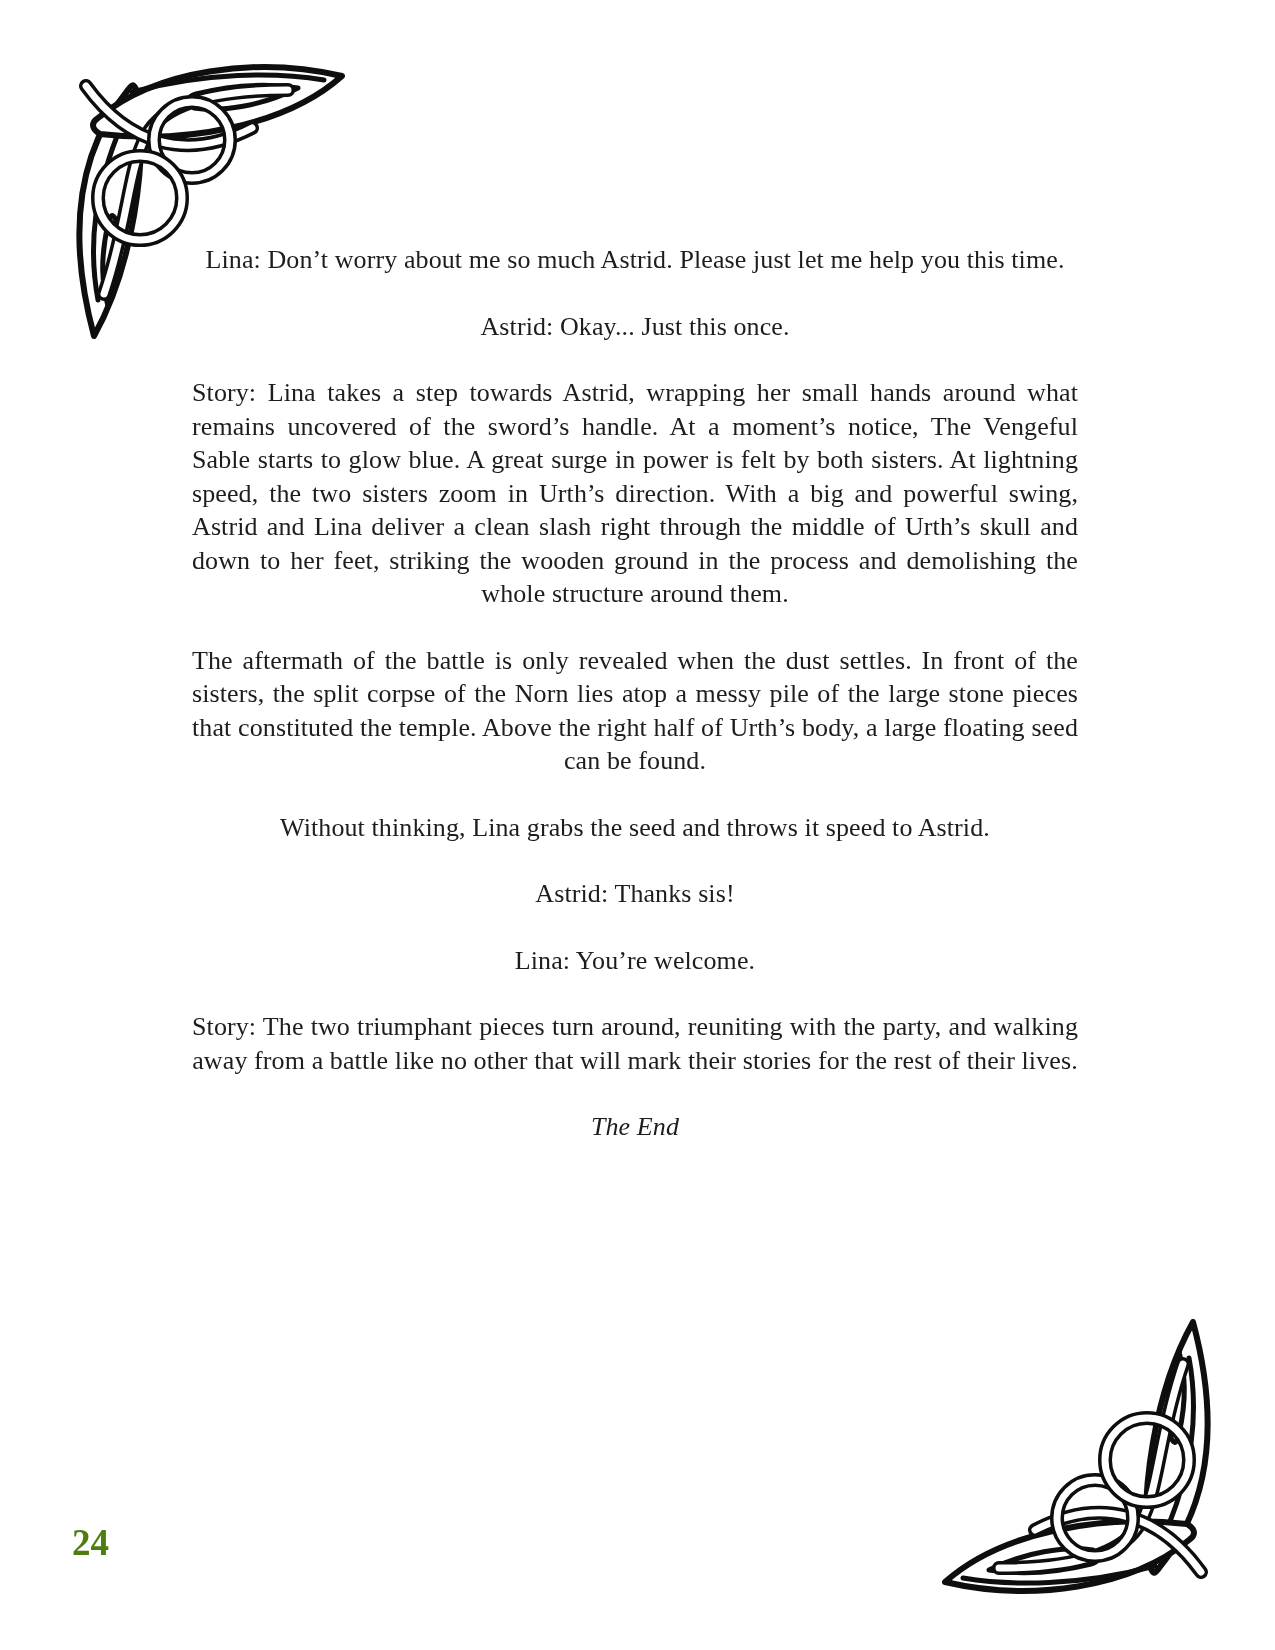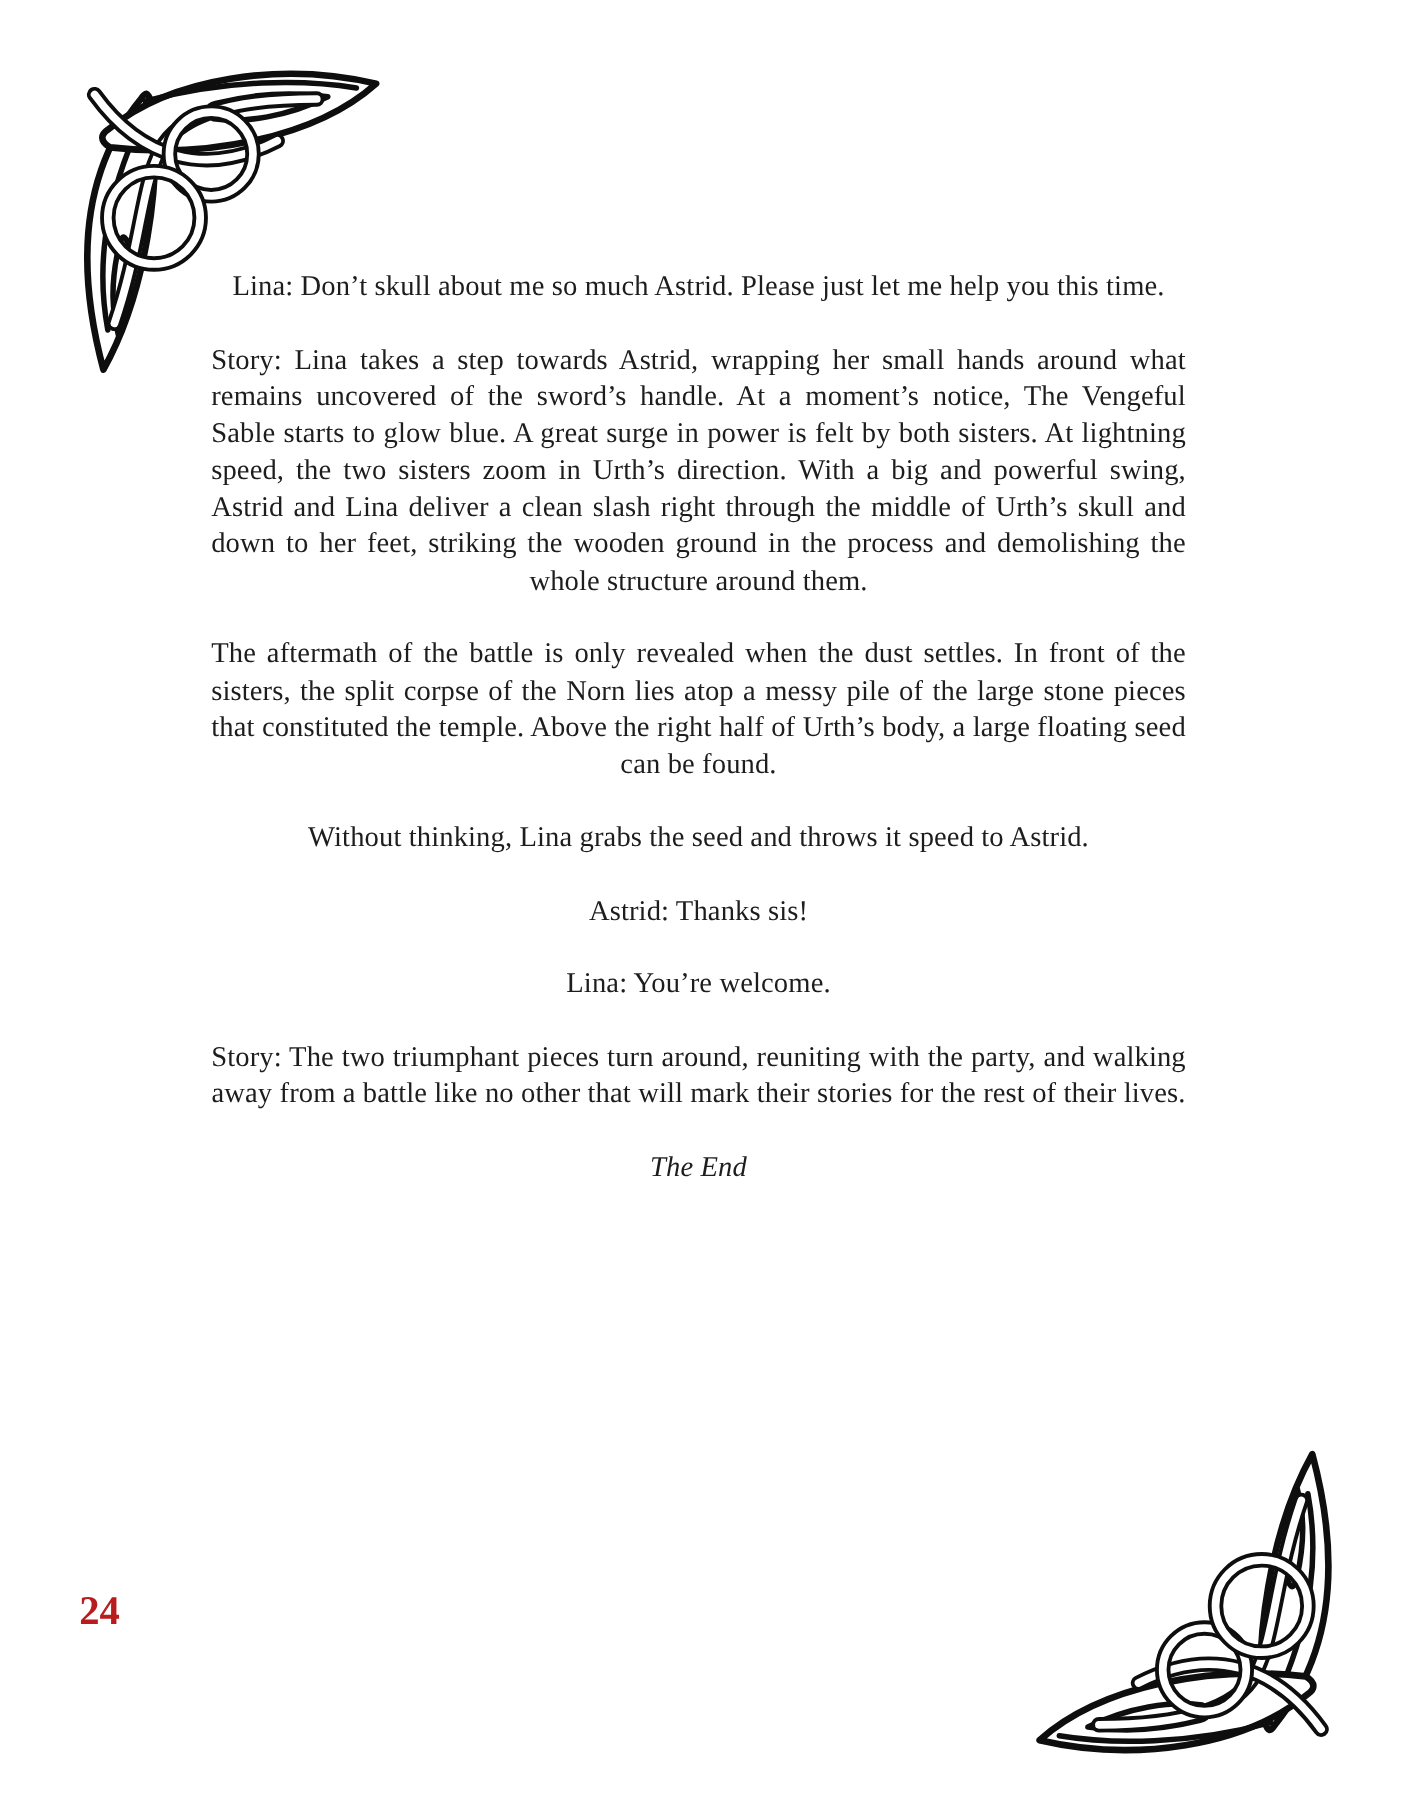--- a/index.html
+++ b/index.html
@@ -24,24 +24,24 @@
     text-align-last:center;
     text-justify:inter-word;
     letter-spacing:0.1px;
   }
   .content p.end{
     font-style:italic;
     text-align:left;
   }
   .page-number{
     position:absolute;
-    left:72px;top:1446px;
+    left:72px;top:1524px;
     font-size:37px;
     font-weight:700;
-    color:#b91c1c;
+    color:#4d7c0f;
     line-height:1;
   }
   .ornament{position:absolute;width:312px;height:320px;}
   .ornament.tl{left:36px;top:28px;}
   .ornament.br{right:24px;bottom:20px;transform:rotate(180deg);}
   .ornament svg{display:block;width:100%;height:100%;}
 </style>
 </head>
 <body>
 
@@ -88,21 +88,22 @@
         <path stroke-width="7" stroke="#ffffff" d="M50,58 C92,116 150,134 216,100"></path>
         <circle cx="156" cy="112" r="38" stroke-width="14"></circle>
         <circle cx="156" cy="112" r="38" stroke-width="7" stroke="#ffffff"></circle>
         <circle cx="104" cy="170" r="42" stroke-width="14"></circle>
         <circle cx="104" cy="170" r="42" stroke-width="7" stroke="#ffffff"></circle>
       </g>
     </svg>
   </div>
 
   <div class="content">
-    <p>Lina: Don’t skull about me so much Astrid. Please just let me help you this time.</p>
+    <p>Lina: Don’t worry about me so much Astrid. Please just let me help you this time.</p>
+    <p>Astrid: Okay... Just this once.</p>
     <p>Story: Lina takes a step towards Astrid, wrapping her small hands around what remains uncovered of the sword’s handle. At a moment’s notice, The Vengeful Sable starts to glow blue. A great surge in power is felt by both sis­ters. At lightning speed, the two sisters zoom in Urth’s direction. With a big and powerful swing, Astrid and Lina deliver a clean slash right through the middle of Urth’s skull and down to her feet, striking the wooden ground in the process and demolishing the whole structure around them.</p>
     <p>The aftermath of the battle is only revealed when the dust settles. In front of the sisters, the split corpse of the Norn lies atop a messy pile of the large stone pieces that constituted the temple. Above the right half of Urth’s body, a large floating seed can be found.</p>
     <p>Without thinking, Lina grabs the seed and throws it speed to Astrid.</p>
     <p>Astrid: Thanks sis!</p>
     <p>Lina: You’re welcome.</p>
     <p>Story: The two triumphant pieces turn around, reuniting with the party, and walking away from a battle like no other that will mark their stories for the rest of their lives.</p>
     <p class="end">The End</p>
   </div>
 
   <div class="page-number">24</div>

